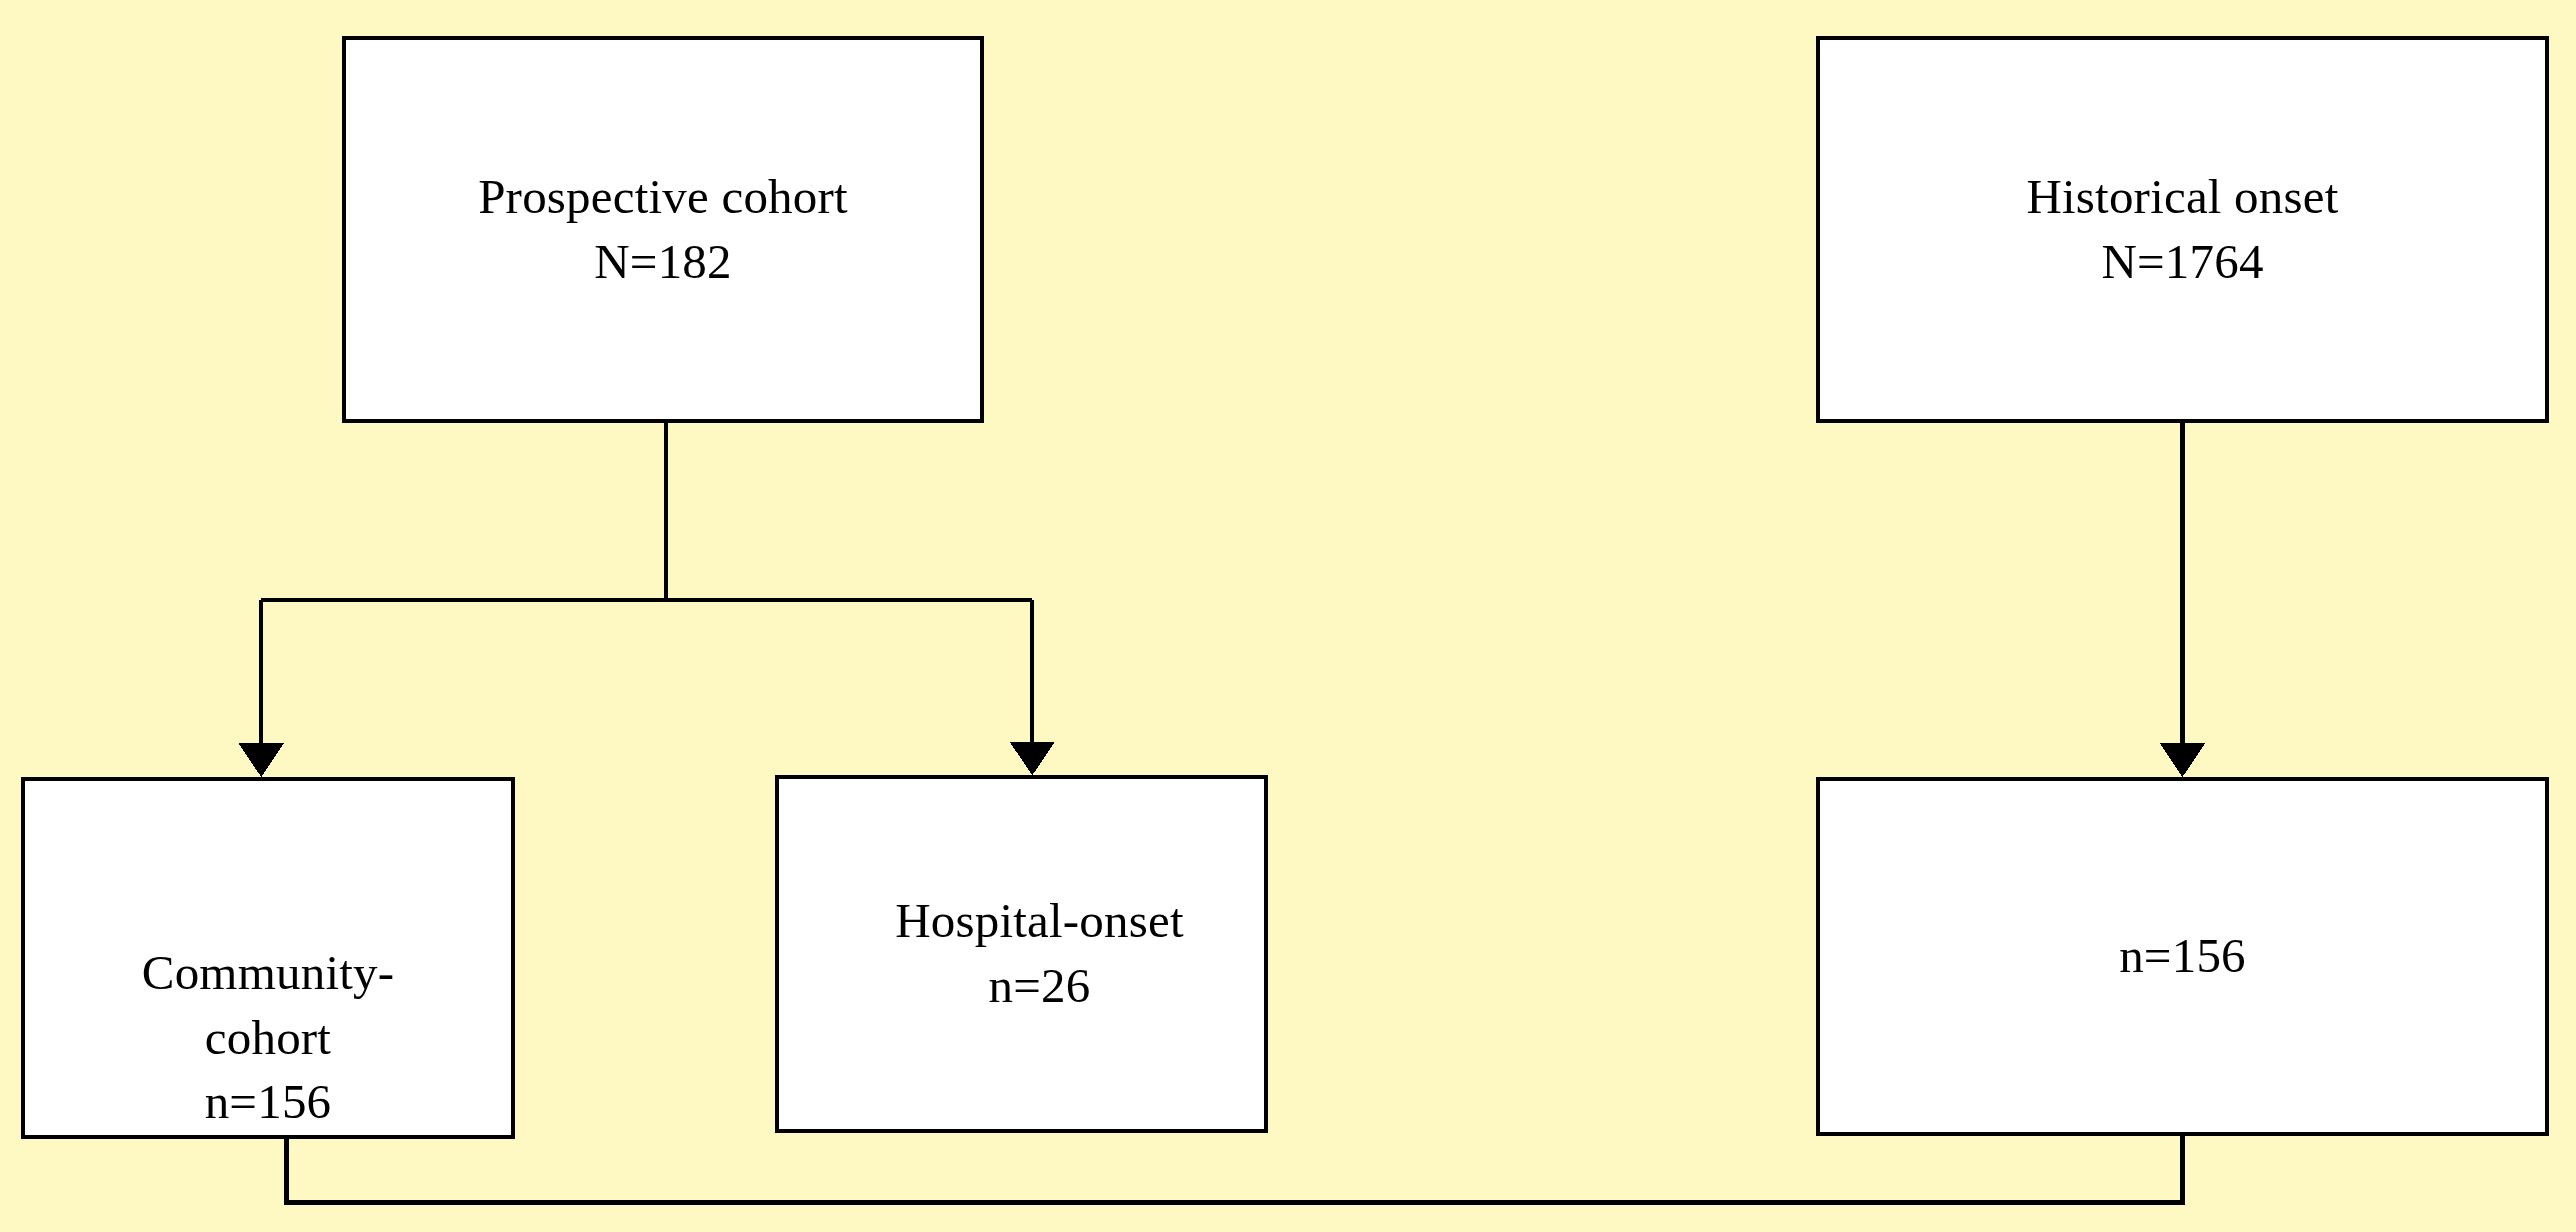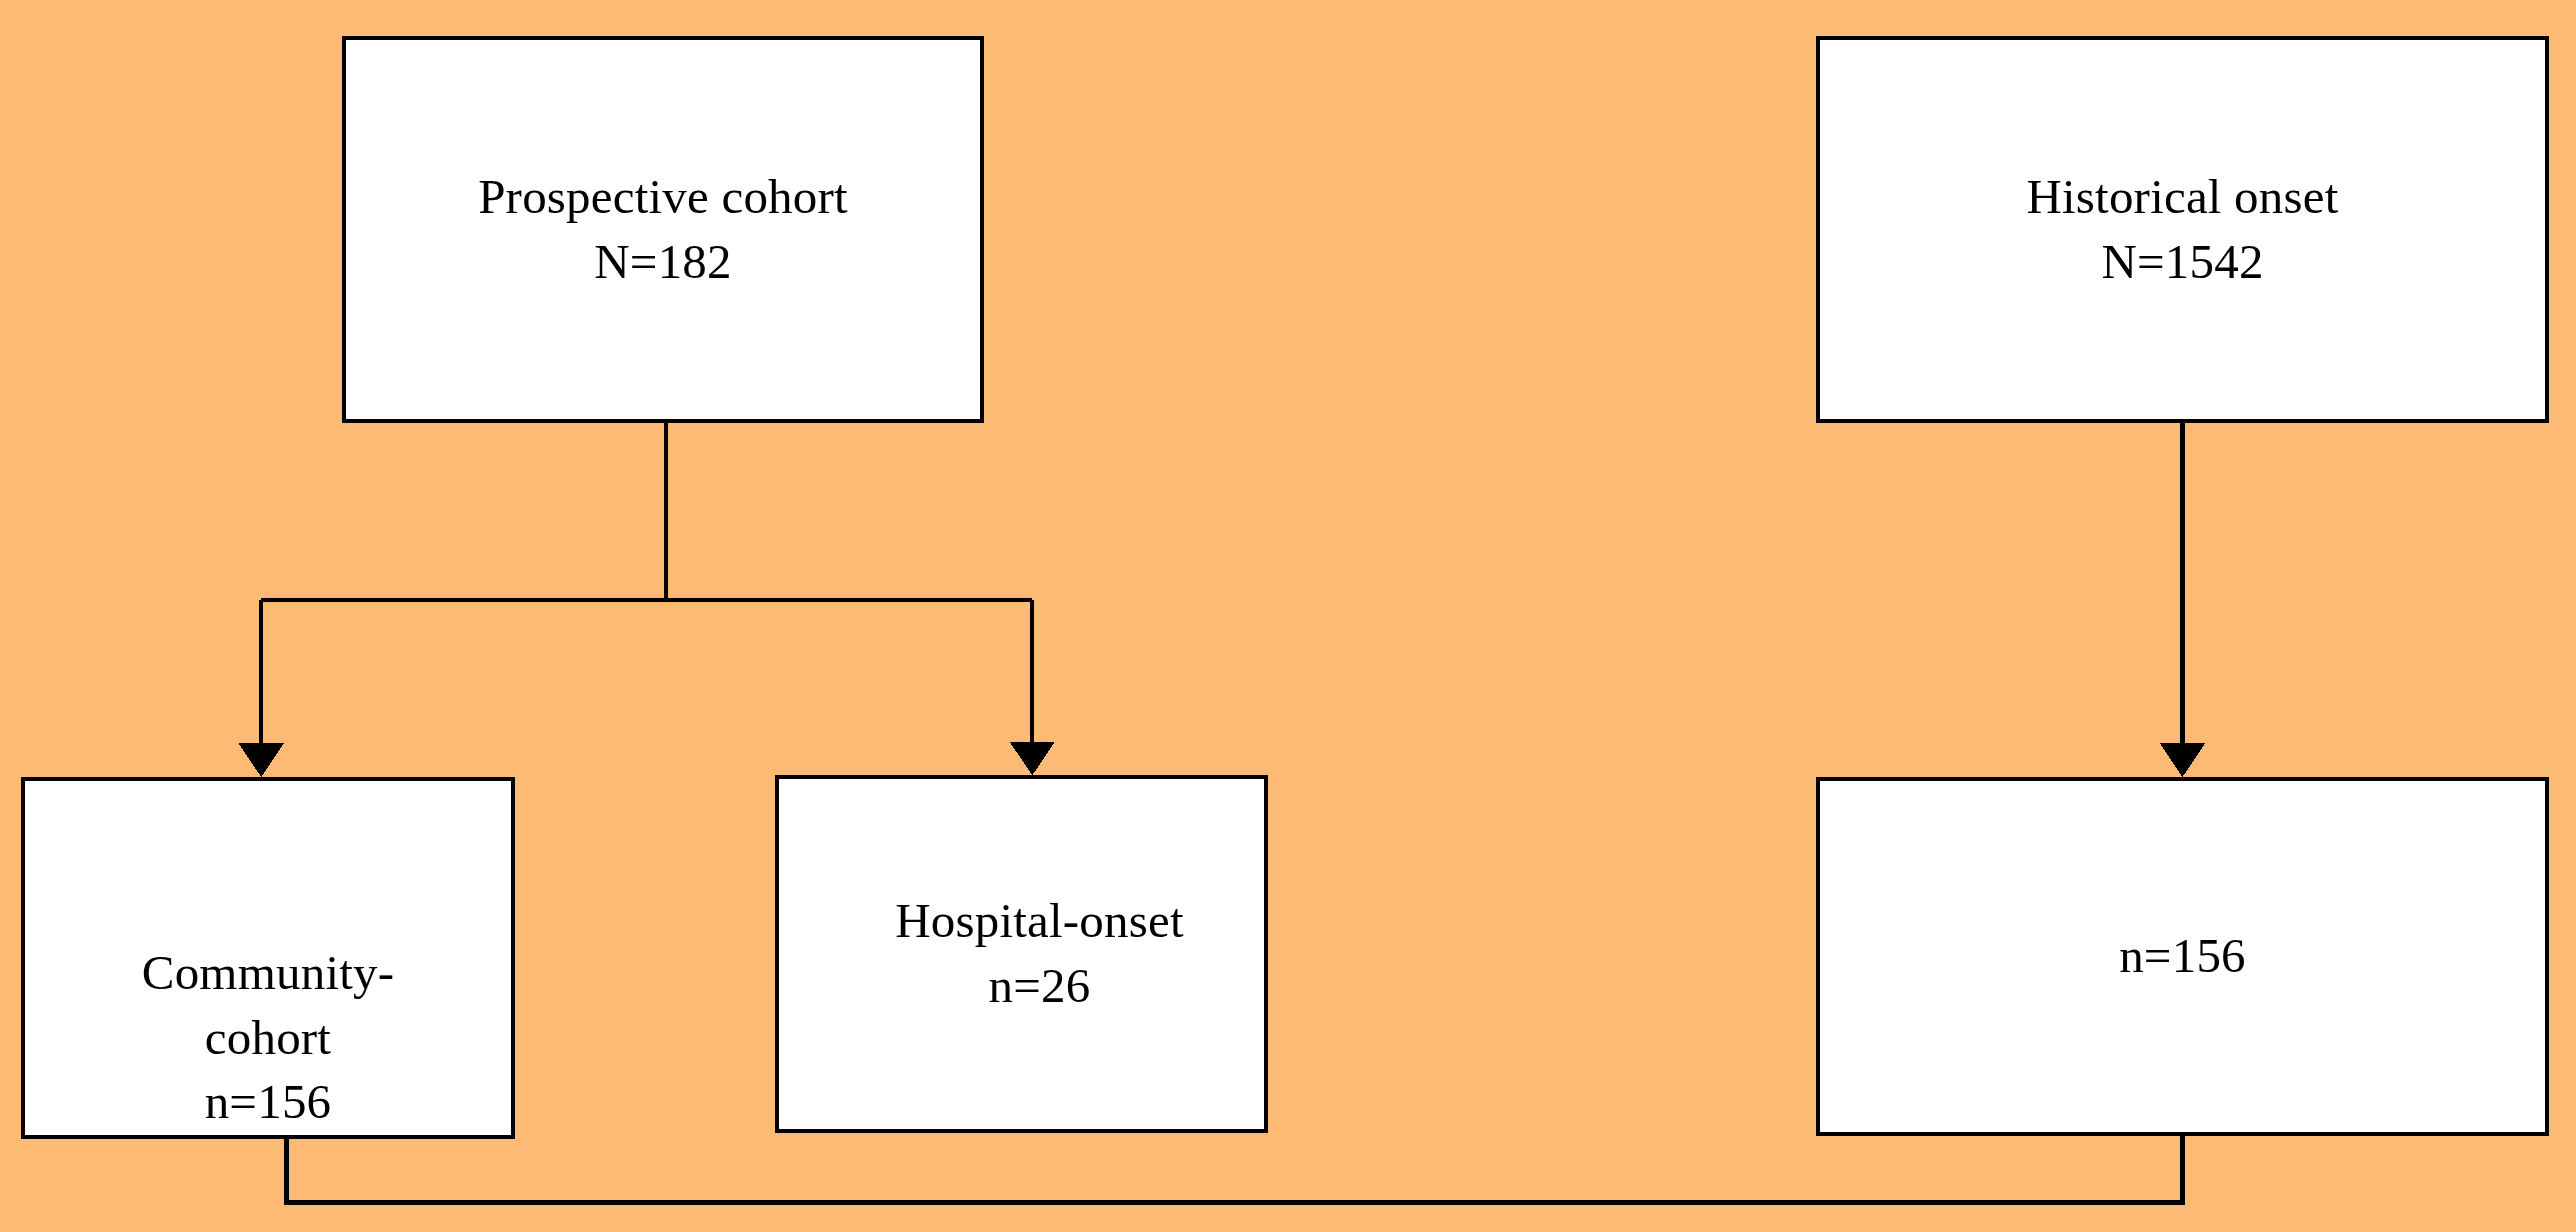--- a/index.html
+++ b/index.html
@@ -5,21 +5,21 @@
 <style>
   html, body {
     margin: 0;
     padding: 0;
     background: #ffffff;
   }
   #canvas {
     position: relative;
     width: 2576px;
     height: 1233px;
-    background: #fdba74;
+    background: #fef9c3;
     font-family: "Liberation Serif", "DejaVu Serif", serif;
     color: #000000;
     overflow: hidden;
   }
   .flow-svg {
     position: absolute;
     left: 0;
     top: 0;
     width: 2576px;
     height: 1233px;
@@ -92,21 +92,21 @@
     </g>
   </svg>
 
   <div class="node-box" id="node-prospective">
     <span class="node-line">Prospective cohort</span>
     <span class="node-line">N=182</span>
   </div>
 
   <div class="node-box" id="node-historical">
     <span class="node-line">Historical onset</span>
-    <span class="node-line">N=1542</span>
+    <span class="node-line">N=1764</span>
   </div>
 
   <div class="node-box" id="node-community">
     <span class="node-line">Community-</span>
     <span class="node-line">cohort</span>
     <span class="node-line">n=156</span>
   </div>
 
   <div class="node-box" id="node-hospital">
     <span class="node-line">Hospital-onset</span>

